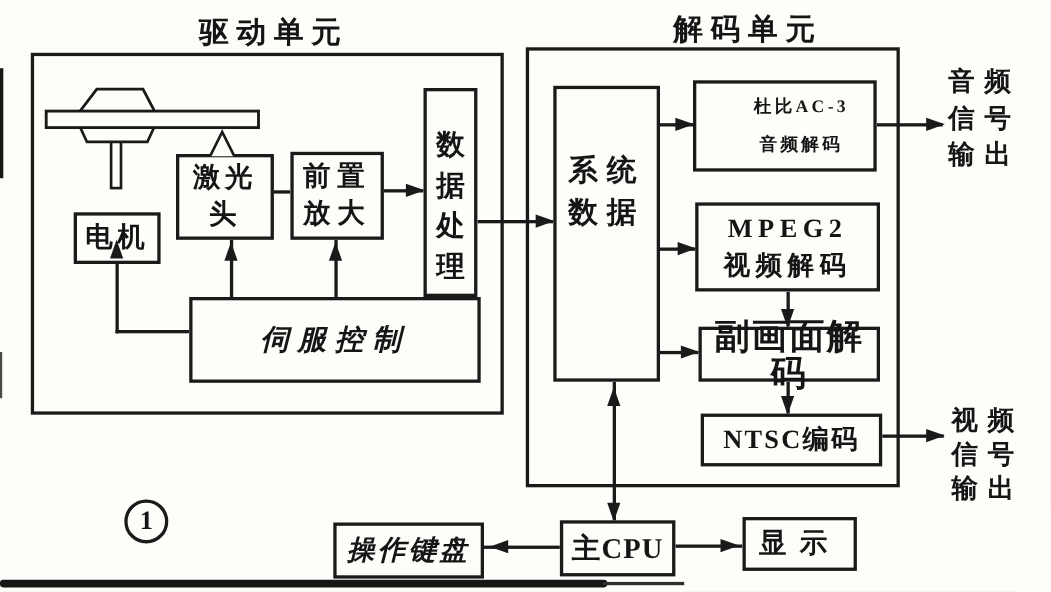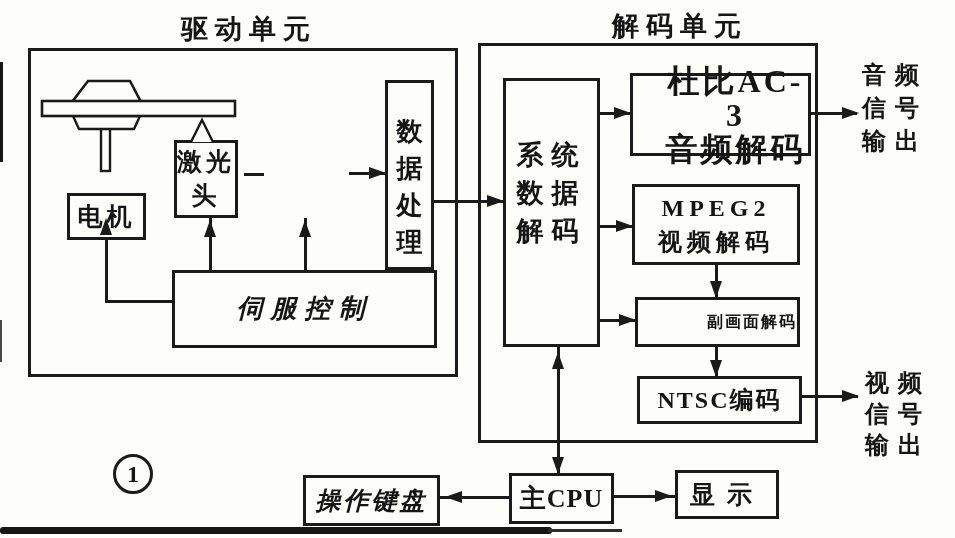--- a/index.html
+++ b/index.html
@@ -42,54 +42,57 @@
   </svg>
 
   <svg style="left:186px;top:117px;z-index:4;" width="34" height="26" viewBox="0 0 34 26">
     <path d="M5,25 L16,3 L27,25" fill="#fdfdfa" stroke="#1a1a1a" stroke-width="2.4"></path>
   </svg>
 
   <div class="box" style="left:67px;top:170px;width:79px;height:47px;letter-spacing:4px;margin-top:23px;">
     <span>电机</span>
   </div>
 
-  <div class="box" style="left:174px;top:140px;width:64px;height:78px;letter-spacing:4px;">
+  <div class="box" style="left:160px;top:140px;width:89px;height:78px;letter-spacing:4px;">
     <span>激光</span>
     <span>头</span>
   </div>
 
+  <div class="box" style="left:264px;top:138px;width:85px;height:80px;letter-spacing:6px;">
+    <span>前置</span>
+    <span>放大</span>
+  </div>
 
   <div class="box" style="left:385px;top:80px;width:49px;height:190px;letter-spacing:0;line-height:37px;font-size:26px;justify-content:flex-start;padding-top:30px;">
     <span>数</span>
     <span>据</span>
     <span>处</span>
     <span>理</span>
   </div>
 
   <div class="box" style="left:172px;top:270px;width:265px;height:78px;letter-spacing:8px;font-size:26px;font-style:italic;">
     <span>伺服控制</span>
   </div>
 
   <div class="box" style="left:503px;top:78px;width:97px;height:269px;letter-spacing:8px;font-size:27px;line-height:38px;justify-content:flex-start;padding-top:55px;">
     <span>系统</span>
     <span>数据</span>
-    <span>解码</span>
   </div>
 
-  <div class="box" style="left:630px;top:73px;width:181px;height:83px;font-size:32px;padding-left:30px;">
+  <div class="box" style="left:630px;top:73px;width:167px;height:83px;font-size:16px;padding-left:30px;">
     <span>杜比AC-3</span>
     <span>音频解码</span>
   </div>
 
   <div class="box" style="left:632px;top:184px;width:168px;height:81px;font-size:24px;letter-spacing:5px;">
     <span>MPEG2</span>
     <span>视频解码</span>
   </div>
 
-  <div class="box" style="left:635px;top:297px;width:165px;height:50px;font-size:16px;letter-spacing:2px;align-items:flex-end;">
+  <div class="box" style="left:635px;top:297px;width:165px;height:50px;font-size:32px;letter-spacing:2px;align-items:flex-end;">
     <span>副画面解码</span>
   </div>
 
   <div class="box" style="left:637px;top:376px;width:165px;height:48px;font-size:24px;letter-spacing:2px;">
     <span>NTSC编码</span>
   </div>
 
   <div class="box" style="left:303px;top:475px;width:137px;height:51px;letter-spacing:3px;font-style:italic;">
     <span>操作键盘</span>
   </div>

